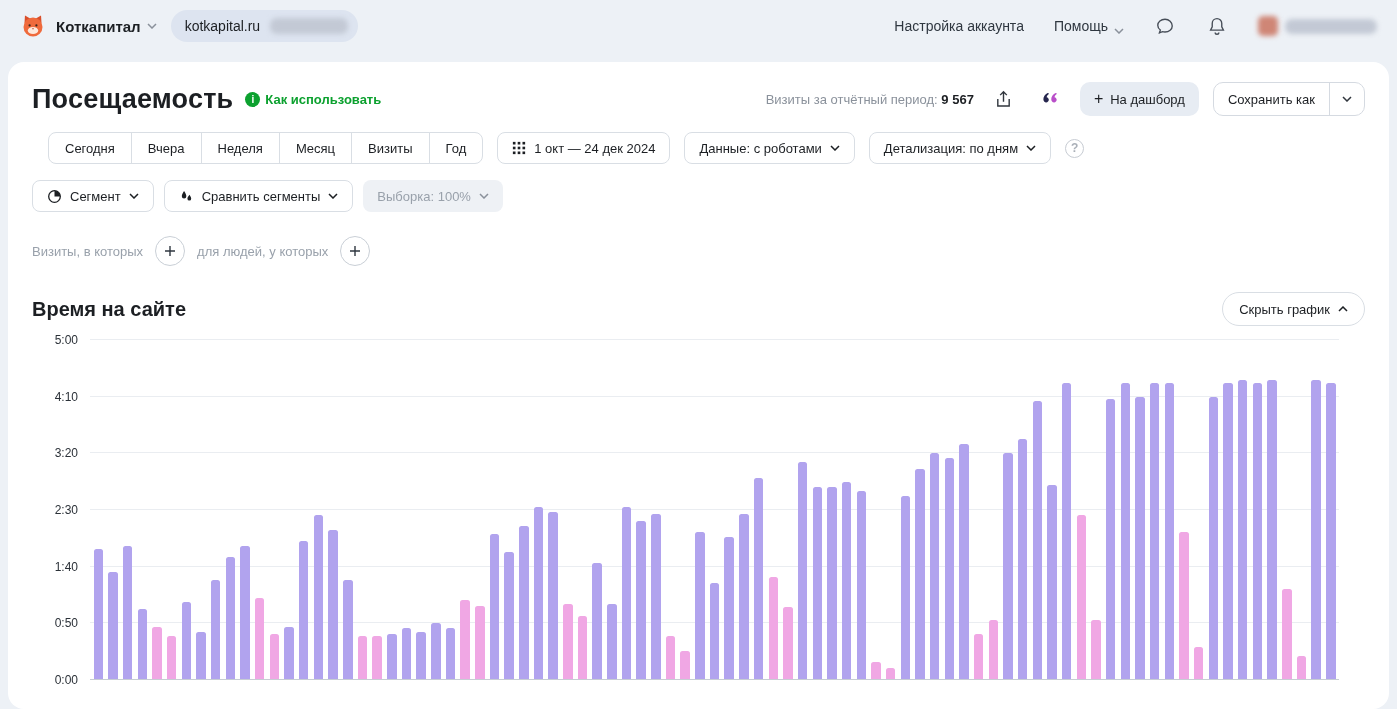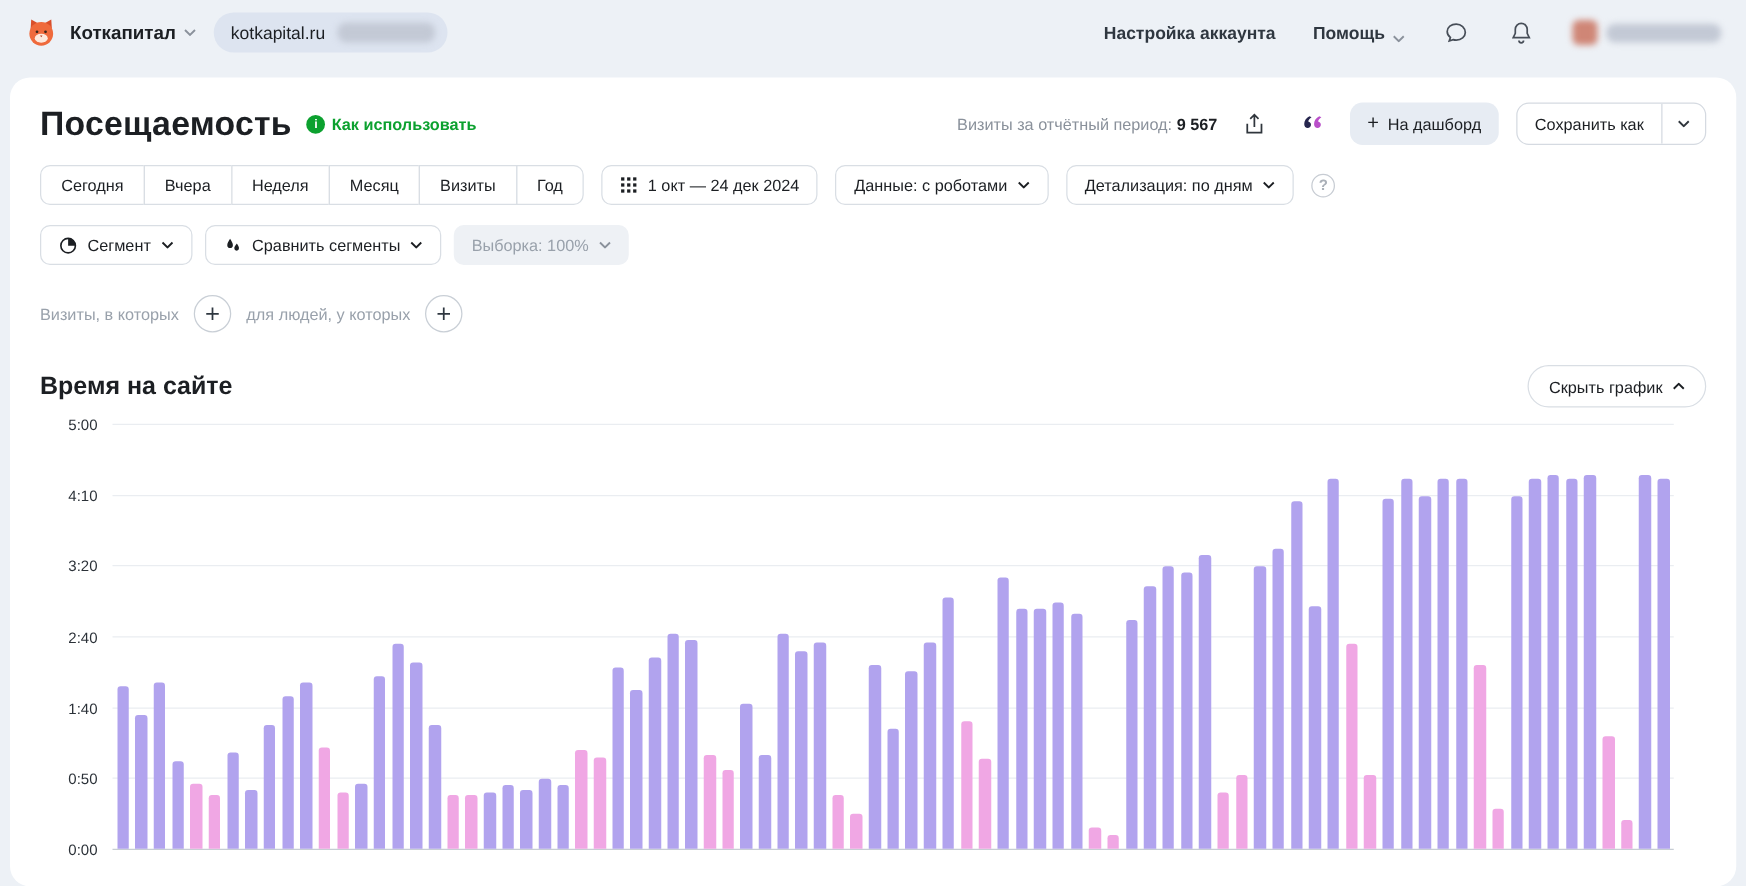--- a/index.html
+++ b/index.html
@@ -14,21 +14,21 @@
 
   
   .topbar { height:52px; display:flex; align-items:center; padding:0 20px; gap:10px; }
   .logo { width:26px; height:26px; }
   .account-name { font-size:15px; font-weight:600; display:flex; align-items:center; gap:6px; cursor:pointer; }
   .chev { color:#8a919b; }
   .counter-pill { background:#dde4f0; border-radius:18px; height:32px; display:flex; align-items:center; gap:10px; padding:0 10px 0 14px; font-size:14px; margin-left:4px; cursor:pointer; }
   .blurred { background:#c3c9d5; border-radius:7px; filter:blur(2.5px); }
   .counter-id { width:78px; height:16px; }
   .topbar-right { margin-left:auto; display:flex; align-items:center; gap:30px; color:#2f3740; }
-  .top-link { cursor:pointer; display:flex; align-items:flex-end; gap:6px;font-weight:bold; }
+  .top-link { cursor:pointer; display:flex; align-items:flex-end; gap:6px; }
   .top-icon { width:22px; height:22px; color:#474e58; cursor:pointer; }
   .user-blur { display:flex; align-items:center; gap:7px; cursor:pointer; }
   .avatar-blur { width:20px; height:20px; border-radius:5px; background:#cf8676; filter:blur(2.5px); }
   .name-blur { width:92px; height:15px; }
 
   
   .panel { margin:10px 8px 0; background:#fff; border-radius:16px; height:647px; padding:20px 24px 0; overflow:hidden; }
 
   .title-row { display:flex; align-items:center; gap:12px; }
   h1 { font-size:27px; font-weight:700; margin:0; letter-spacing:.2px; }
@@ -41,21 +41,21 @@
   .btn { height:34px; font-size:13px; font-family:inherit; display:flex; align-items:center; gap:7px; cursor:pointer; color:#1c1f23; }
   .btn-gray { background:#e7ecf3; border:none; border-radius:10px; padding:0 14px; }
   .split { display:flex; border:1px solid #d5dae1; border-radius:10px; overflow:hidden; background:#fff; height:34px; }
   .split-main { padding:0 14px; display:flex; align-items:center; font-size:13px; cursor:pointer; border-right:1px solid #d5dae1; }
   .split-caret { width:34px; display:flex; align-items:center; justify-content:center; cursor:pointer; color:#30363d; }
 
   
   .controls-row { margin-top:16px; display:flex; align-items:center; gap:14px; }
   .period-group { display:flex; }
   .period-btn { background:#fff; border:1px solid #d9dee4; height:32px; padding:0 16px; font-size:13px; font-family:inherit; cursor:pointer; margin-left:-1px; color:#1c1f23; }
-  .period-btn:first-child { border-radius:8px 0 0 8px; margin-left:0; }
+  .period-btn:first-child { border-radius:8px 0 0 8px; margin-left:16px; }
   .period-btn:last-child { border-radius:0 8px 8px 0; }
   .ctrl-btn { background:#fff; border:1px solid #d9dee4; border-radius:8px; height:32px; padding:0 14px; font-size:13px; font-family:inherit; display:flex; align-items:center; gap:8px; cursor:pointer; color:#1c1f23; }
   .help-circle { width:19px; height:19px; border-radius:50%; border:1.6px solid #c7ccd3; color:#aab0b8; font-size:12px; font-weight:700; display:flex; align-items:center; justify-content:center; cursor:pointer; background:#fff; }
 
   
   .segment-row { margin-top:16px; display:flex; align-items:center; gap:10px; }
   .btn-muted { background:#eef1f5; border:none; border-radius:8px; height:32px; padding:0 14px; font-size:13px; font-family:inherit; color:#99a1ab; display:flex; align-items:center; gap:8px; cursor:pointer; }
 
   
   .filter-row { margin-top:24px; display:flex; align-items:center; gap:12px; color:#99a1ab; font-size:13px; }
@@ -288,21 +288,21 @@
       </span>
     </button>
   </div>
 
   <div class="chart">
     <div class="chart-body">
       <div class="y-axis">
           <div class="y-label" style="bottom: calc(0% - 7px);">0:00</div>
           <div class="y-label" style="bottom: calc(16.6667% - 7px);">0:50</div>
           <div class="y-label" style="bottom: calc(33.3333% - 7px);">1:40</div>
-          <div class="y-label" style="bottom: calc(50% - 7px);">2:40</div>
+          <div class="y-label" style="bottom: calc(50% - 7px);">2:30</div>
           <div class="y-label" style="bottom: calc(66.6667% - 7px);">3:20</div>
           <div class="y-label" style="bottom: calc(83.3333% - 7px);">4:10</div>
           <div class="y-label" style="bottom: calc(100% - 7px);">5:00</div>
         </div>
       <div class="plot">
           <div class="gridline baseline" style="bottom: 0%;"></div>
           <div class="gridline" style="bottom: 16.6667%;"></div>
           <div class="gridline" style="bottom: 33.3333%;"></div>
           <div class="gridline" style="bottom: 50%;"></div>
           <div class="gridline" style="bottom: 66.6667%;"></div>

